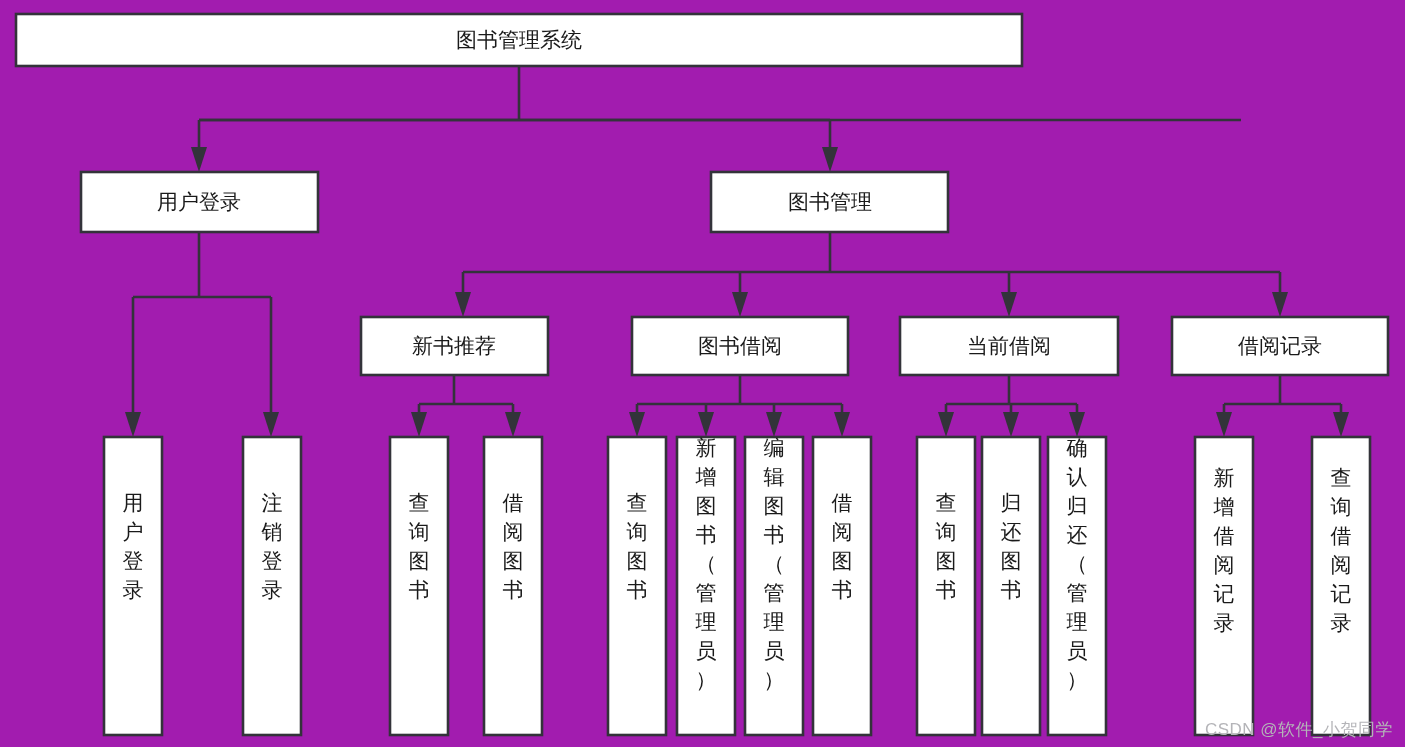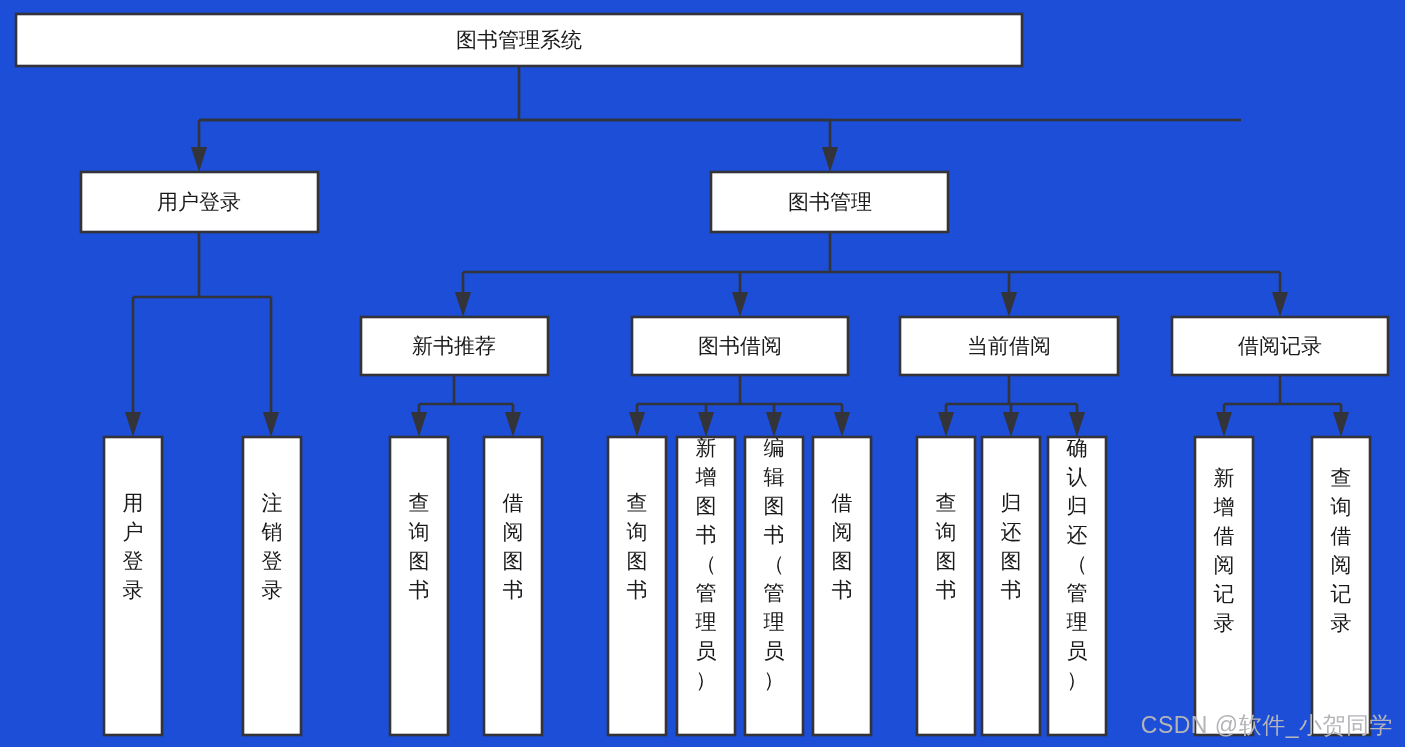--- a/index.html
+++ b/index.html
@@ -10,21 +10,21 @@
   body {
     width: 1405px;
     height: 747px;
     font-family: "Liberation Sans", "DejaVu Sans", sans-serif;
     overflow: hidden;
   }
   #diagram-root {
     position: relative;
     width: 1405px;
     height: 747px;
-    background: #1d4ed8;
+    background: #a21caf;
   }
   svg#flowchart {
     position: absolute;
     top: 0;
     left: 0;
     width: 1405px;
     height: 747px;
     display: block;
   }
   .node-box {
@@ -53,21 +53,21 @@
     font-family: "Liberation Sans", "DejaVu Sans", sans-serif;
     font-size: 21px;
     fill: #1a1a1a;
     text-anchor: middle;
   }
   .watermark-text {
     position: absolute;
     right: 12px;
     bottom: 6px;
     font-family: "Liberation Sans", "DejaVu Sans", sans-serif;
-    font-size: 23px;
+    font-size: 17px;
     color: #b4b4b8;
     white-space: nowrap;
     letter-spacing: 0.5px;
   }
 </style>
 </head>
 <body>
 
 <div id="diagram-root">
 

